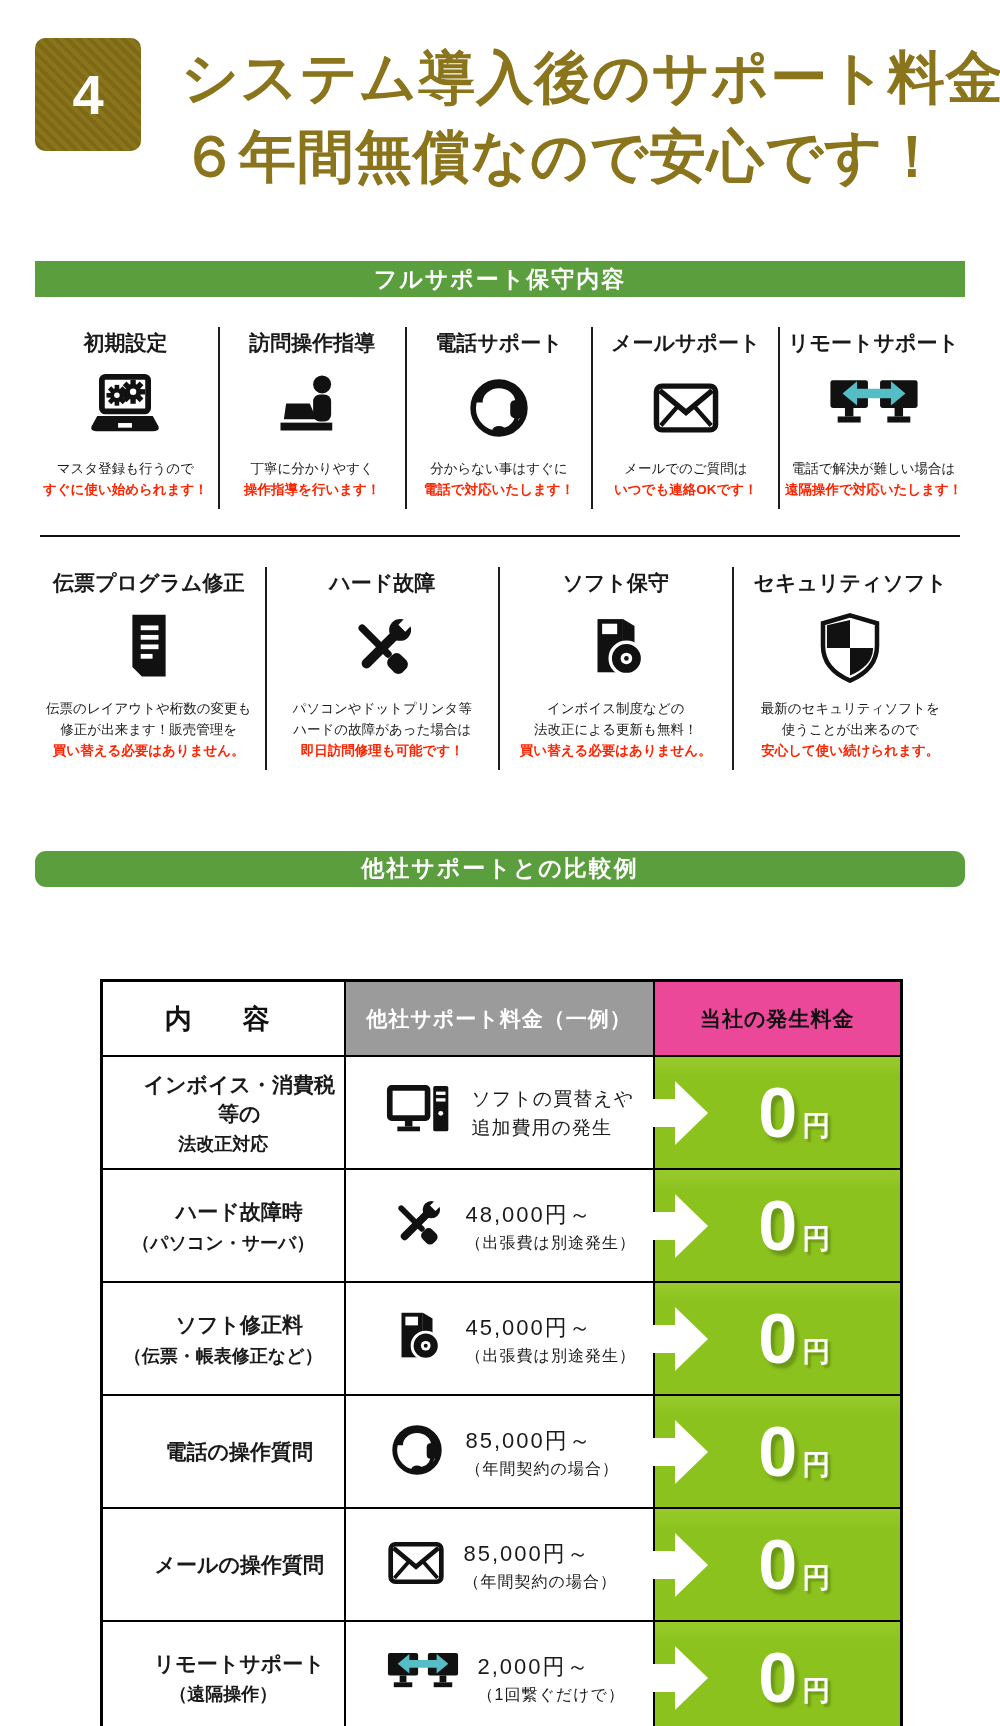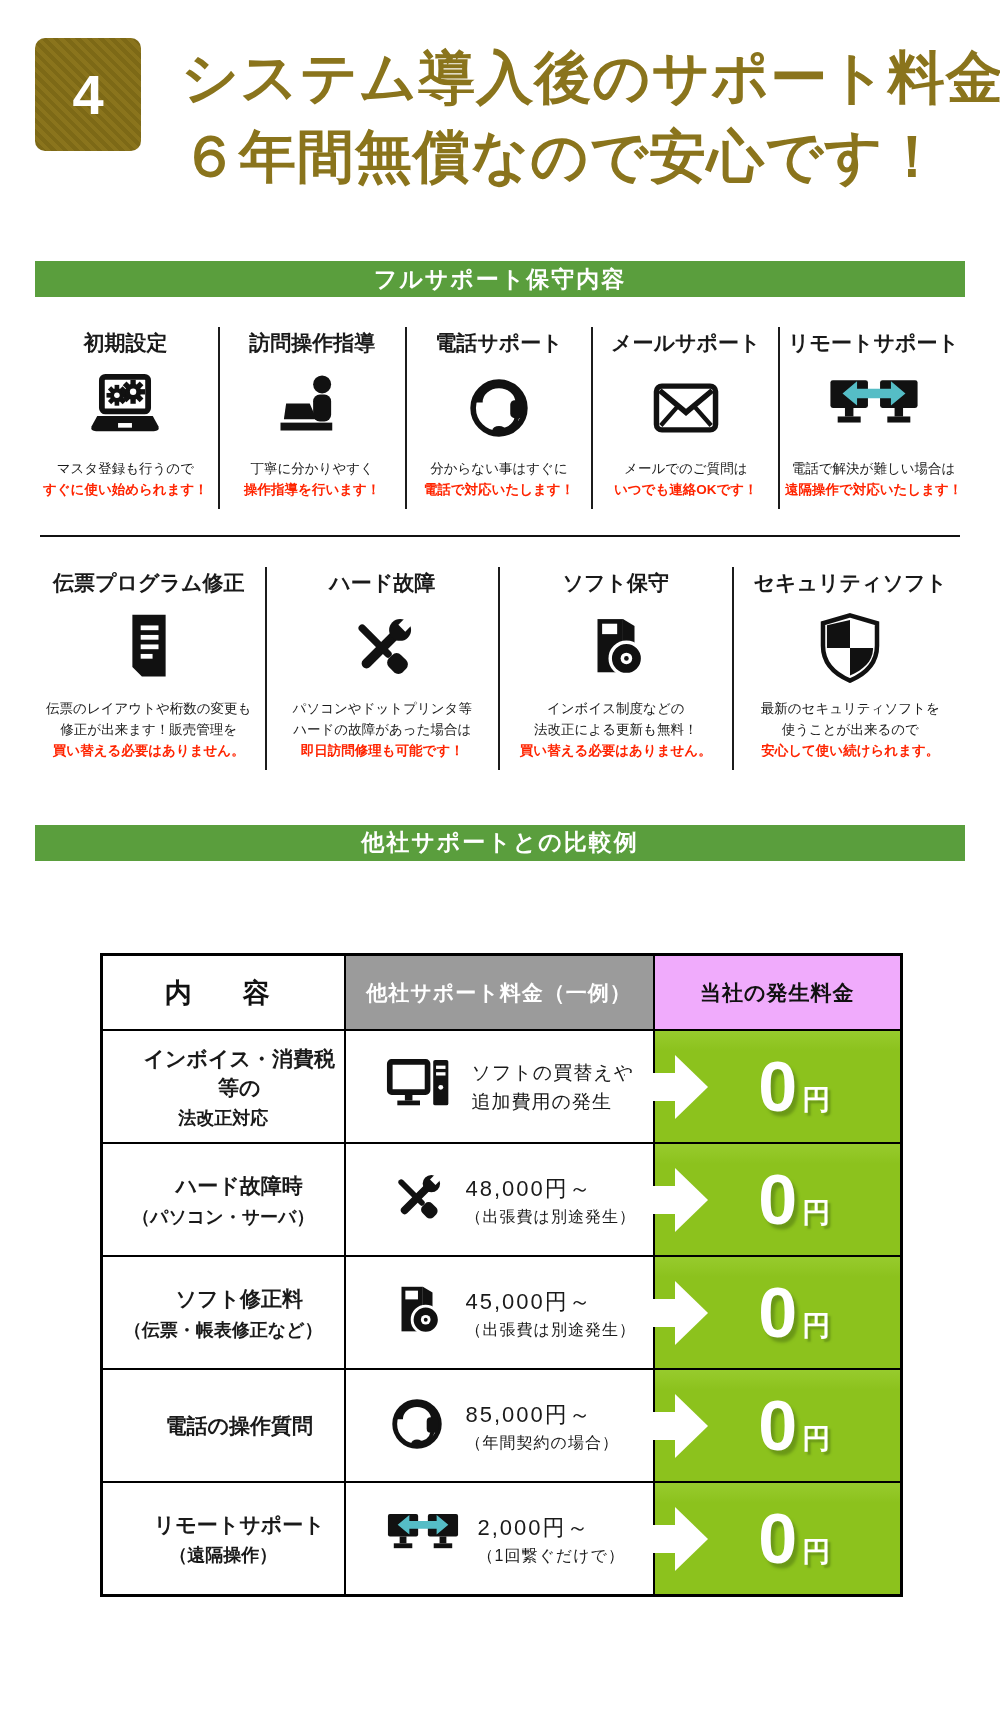--- a/index.html
+++ b/index.html
@@ -25,21 +25,21 @@
     font-size: 57px; font-weight: bold; color: #8a741c;
     line-height: 1.38; letter-spacing: 1px; white-space: nowrap;
   }
   
   .banner {
     margin: 66px 35px 0; height: 36px;
     background: #5a9e3d; color: #fff;
     font-size: 23px; font-weight: bold; letter-spacing: 2px;
     display: flex; align-items: center; justify-content: center;
   }
-  .banner.second { margin-top: 55px; }
+  .banner.second { margin-top: 81px; border-radius: 11px; }
   
   .support-grid { margin: 30px 33px 0; display: grid; }
   .support-grid.cols5 { grid-template-columns: repeat(5, 1fr); }
   .support-grid.cols4 { grid-template-columns: repeat(4, 1fr); }
   .support-item { text-align: center; padding: 2px 2px 8px; }
   .support-item:not(:last-child) { border-right: 2px solid #1c1c1c; }
   .support-item h3 { font-size: 21px; font-weight: bold; margin-bottom: 10px; white-space: nowrap; }
   .icon-box { height: 82px; display: flex; align-items: center; justify-content: center; margin-bottom: 10px; }
   .icon-box svg { display: block; }
   .desc { font-size: 13.5px; line-height: 1.55; white-space: nowrap; color: #1a1a1a; }
@@ -51,21 +51,21 @@
     border-collapse: collapse; border: 3px solid #000;
     table-layout: fixed;
   }
   table.compare col.c1 { width: 243px; }
   table.compare col.c2 { width: 309px; }
   table.compare col.c3 { width: 248px; }
   table.compare th, table.compare td { border: 2px solid #000; }
   table.compare th { height: 76px; font-weight: bold; text-align: center; vertical-align: middle; }
   th.h-content { background: #fff; color: #111; font-size: 27px; letter-spacing: 12px; }
   th.h-other { background: #9b9b9b; color: #fff; font-size: 21px; letter-spacing: 1px; }
-  th.h-ours  { background: #f0abfc; color: #111; font-size: 21px; letter-spacing: 1px; }
+  th.h-ours  { background: #ec4899; color: #111; font-size: 21px; letter-spacing: 1px; }
   table.compare td { height: 113px; vertical-align: middle; }
   td.c-label { text-align: center; font-weight: bold; }
   .label-main { font-size: 21px; line-height: 1.4; padding-left: 32px; }
   .label-sub  { font-size: 18px; margin-top: 4px; }
   .label-sub:empty { display: none; }
   td.c-other { padding-left: 40px; }
   .other-wrap { display: flex; align-items: center; }
   .other-text { margin-left: 18px; }
   .price-line { font-size: 22px; letter-spacing: 2px; line-height: 1.5; }
   .price-sub  { font-size: 16px; letter-spacing: 1px; margin-top: 2px; }
@@ -424,20 +424,47 @@
             <div class="tail"></div>
             <div class="head"></div>
           </div>
       <div class="zero-wrap">
         <span class="zero">0</span>
         <span class="yen">円</span>
       </div>
     </td>
   </tr>
 
+  <tr>
+    <td class="c-label">
+      <div class="label-main">メールの操作質問</div>
+
+    </td>
+    <td class="c-other">
+      <div class="other-wrap">
+        <span><svg width="60" height="60">
+                <use href="#icon-mail"></use>
+              </svg></span>
+        <span class="other-text">
+          <div class="price-line">85,000円～</div>
+          <div class="price-sub">（年間契約の場合）</div>
+        </span>
+      </div>
+    </td>
+    <td class="c-ours">
+      <div class="big-arrow">
+            <div class="tail"></div>
+            <div class="head"></div>
+          </div>
+      <div class="zero-wrap">
+        <span class="zero">0</span>
+        <span class="yen">円</span>
+      </div>
+    </td>
+  </tr>
 
   <tr>
     <td class="c-label">
       <div class="label-main">リモートサポート</div>
       <div class="label-sub">（遠隔操作）</div>
     </td>
     <td class="c-other">
       <div class="other-wrap">
         <span><svg width="74" height="55" viewBox="0 0 76 56">
                 <use href="#icon-monitors"></use>

